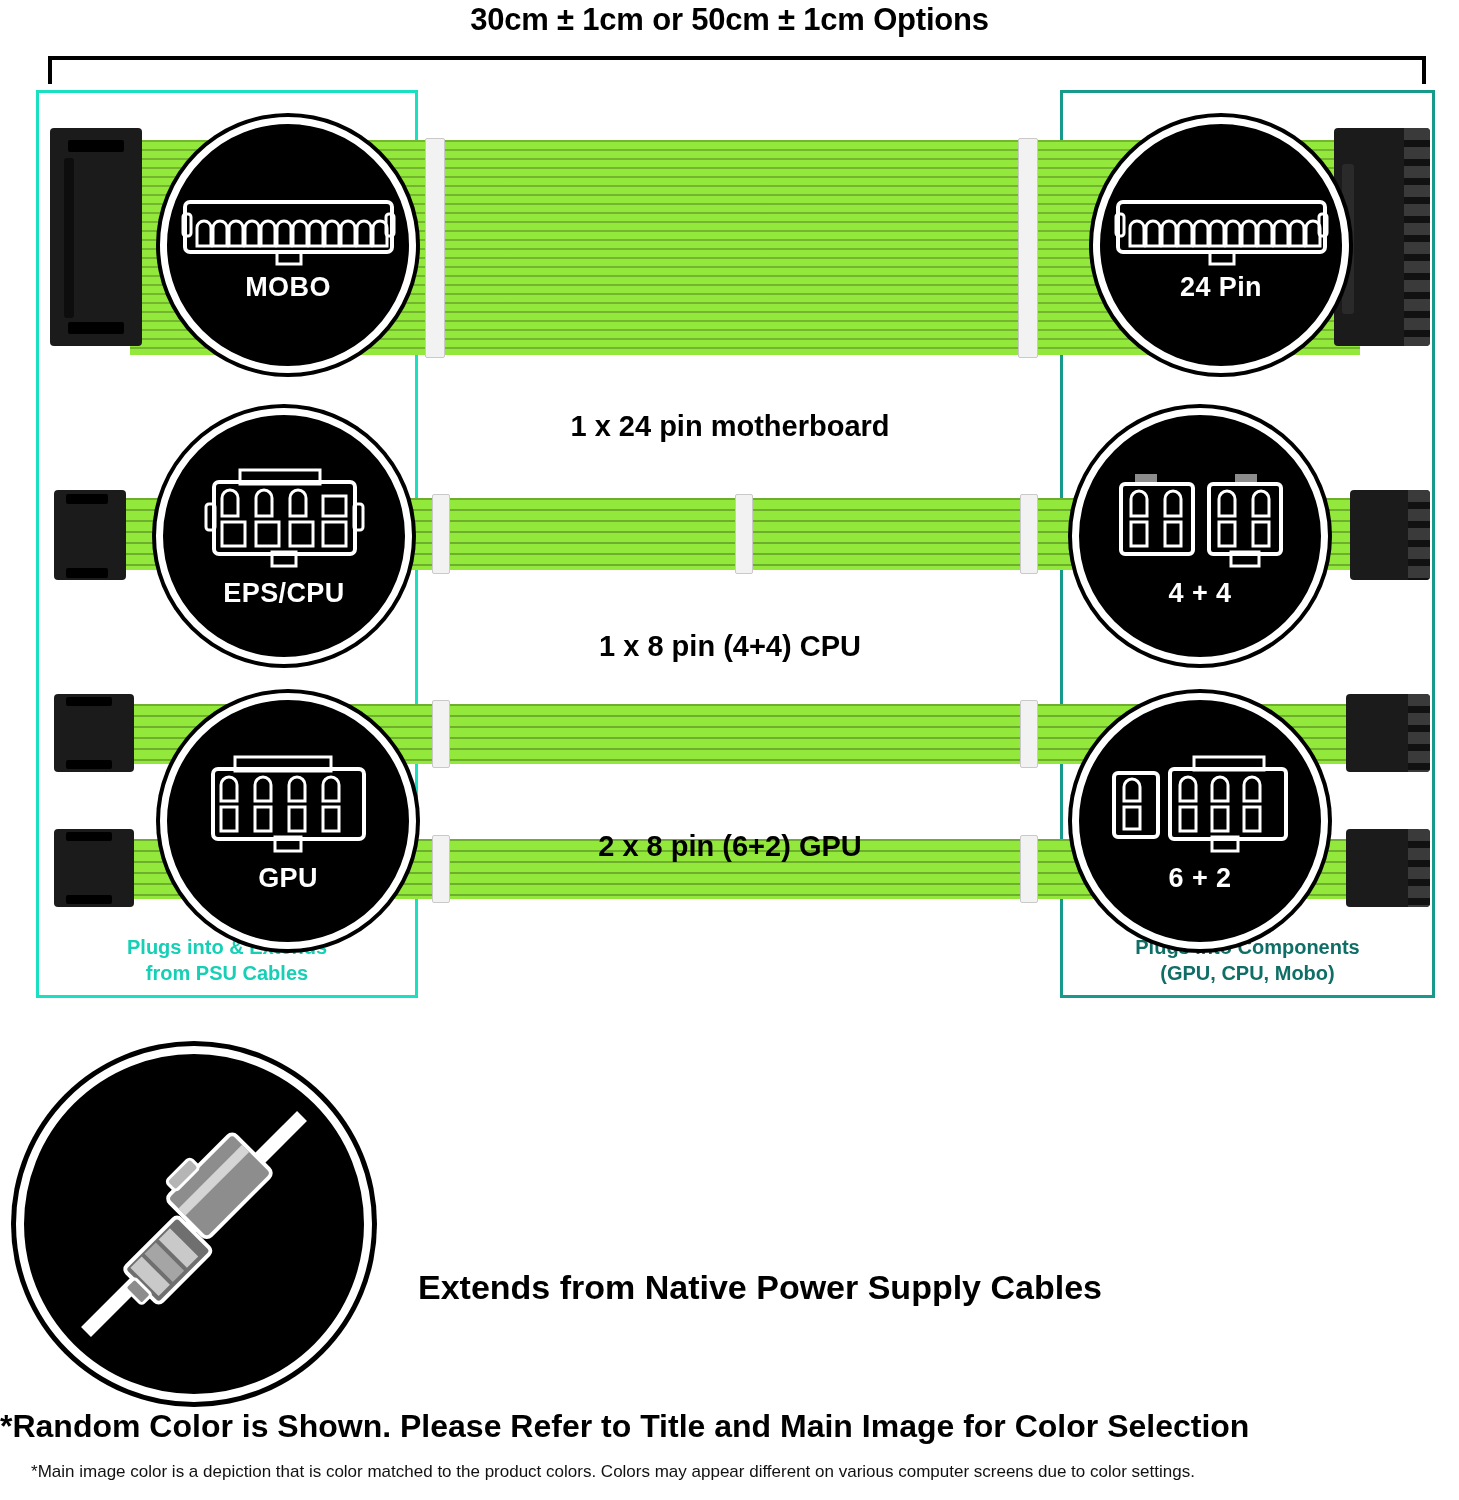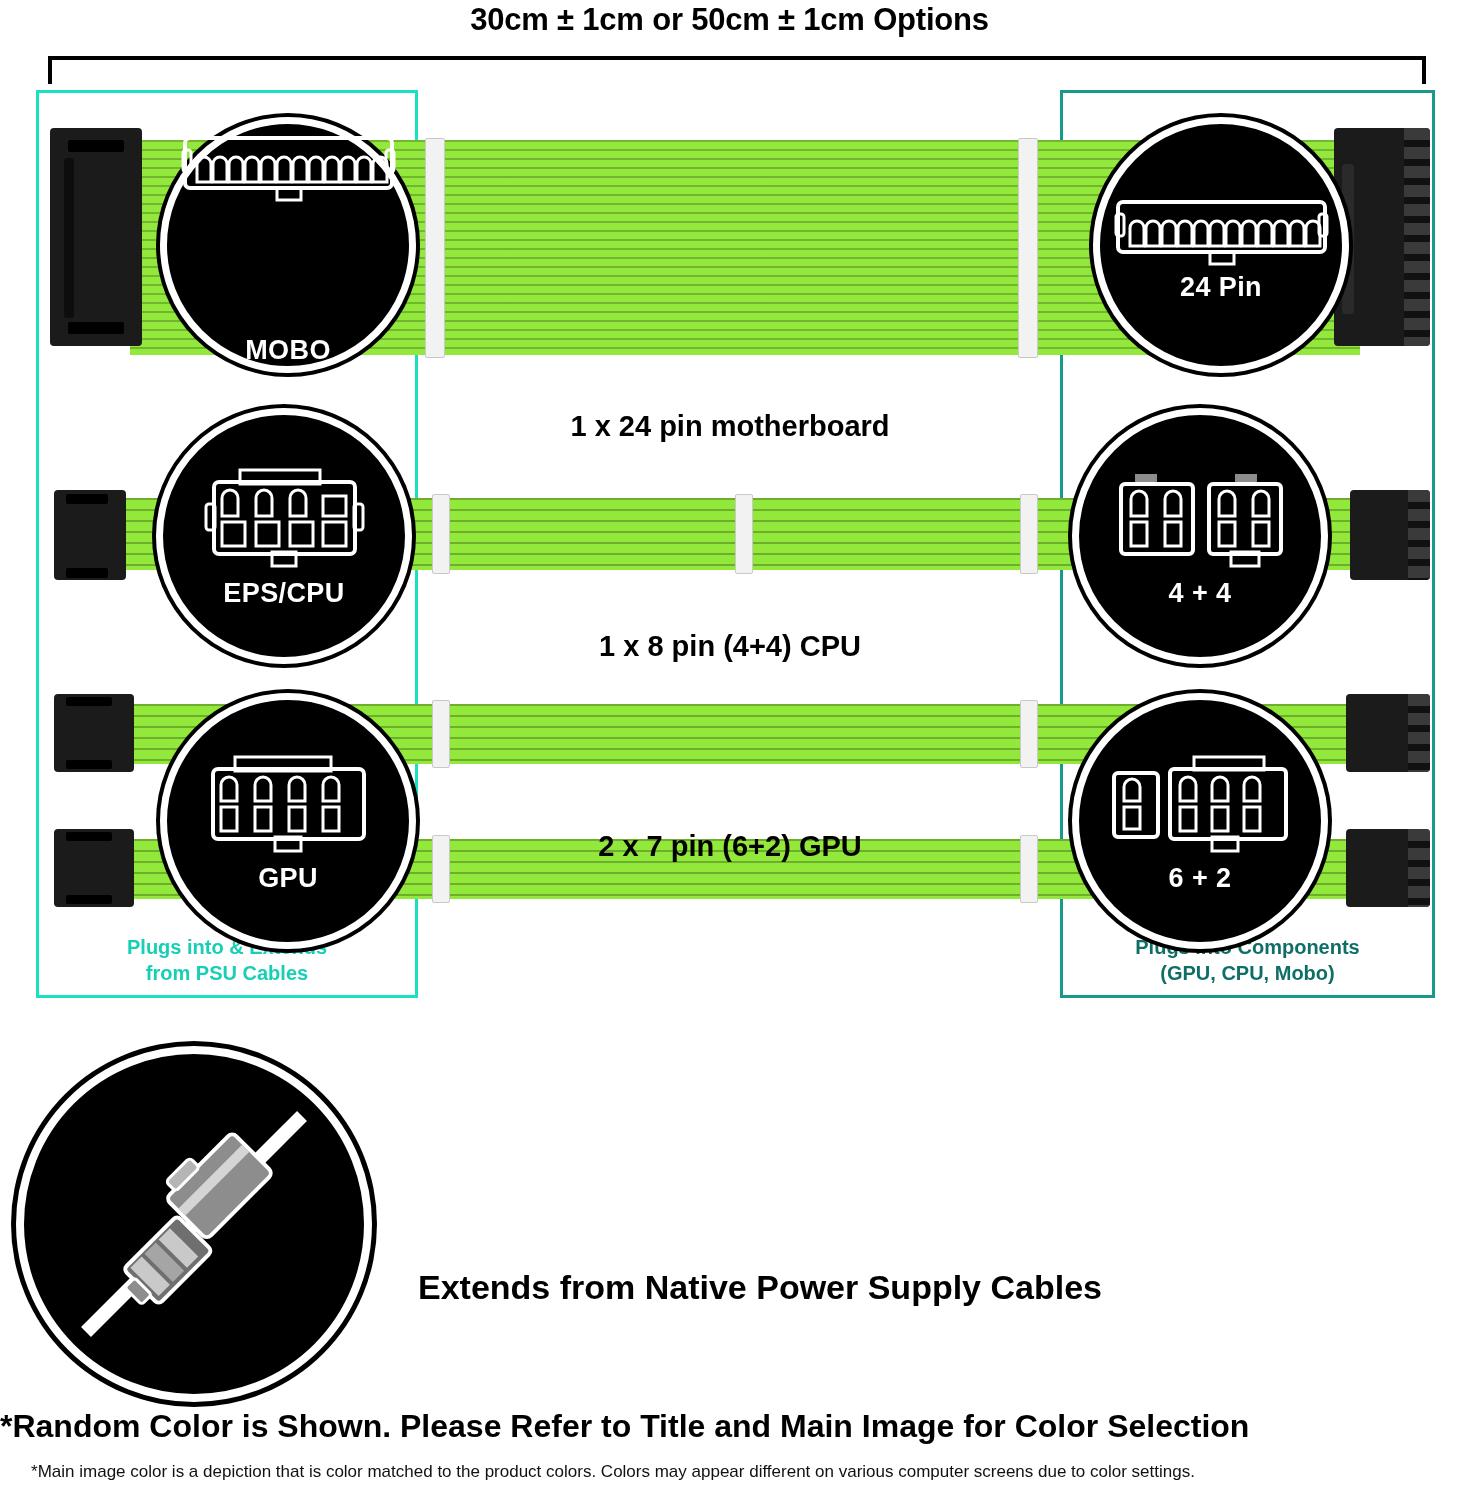--- a/index.html
+++ b/index.html
@@ -287,21 +287,21 @@
       <div class="notch" style="left:18px; top:12px; width:56px; height:12px;"></div>
       <div class="notch" style="left:18px; top:194px; width:56px; height:12px;"></div>
       <div class="conn-clip" style="left:14px; top:30px; width:10px; height:160px;"></div>
     </div>
 
     <div class="conn" style="left:1334px; top:8px; width:96px; height:218px;">
       <div class="conn-pins"></div>
       <div class="conn-clip" style="left:8px; top:36px; width:12px; height:150px; background:#2a2a2a;"></div>
     </div>
 
-    <div class="badge" style="left:160px; top:-3px; width:242px; height:242px;justify-content:space-between;">
+    <div class="badge" style="left:160px; top:-3px; width:242px; height:242px;">
       <svg width="215" height="78" viewBox="0 0 215 78">
         <rect x="4" y="14" width="207" height="50" rx="5" fill="none" stroke="#fff" stroke-width="4"></rect>
         <rect x="2" y="26" width="8" height="22" rx="3" fill="none" stroke="#fff" stroke-width="3"></rect>
         <rect x="205" y="26" width="8" height="22" rx="3" fill="none" stroke="#fff" stroke-width="3"></rect>
         <g fill="none" stroke="#fff" stroke-width="3">
           <path d="M16 58 v-18 a7 7 0 0 1 14 0 v18 z"></path>
           <path d="M32 58 v-18 a7 7 0 0 1 14 0 v18 z"></path>
           <path d="M48 58 v-18 a7 7 0 0 1 14 0 v18 z"></path>
           <path d="M64 58 v-18 a7 7 0 0 1 14 0 v18 z"></path>
           <path d="M80 58 v-18 a7 7 0 0 1 14 0 v18 z"></path>
@@ -470,21 +470,21 @@
         <path d="M136 52 v-16 a8 8 0 0 1 16 0 v16 z"></path>
         <rect x="72" y="58" width="16" height="24"></rect>
         <rect x="104" y="58" width="16" height="24"></rect>
         <rect x="136" y="58" width="16" height="24"></rect>
       </g>
       <rect x="104" y="88" width="26" height="14" fill="none" stroke="#fff" stroke-width="3"></rect>
     </svg>
     <div class="badge-label">6 + 2</div>
   </div>
 
-  <div class="row-caption" style="left:380px; top:782px; width:700px;">2 x 7 pin (6+2) GPU</div>
+  <div class="row-caption" style="left:380px; top:782px; width:700px;">2 x 8 pin (6+2) GPU</div>
 
   <div class="logo-badge">
     <svg width="300" height="300" viewBox="0 0 300 300">
       <line x1="42" y1="258" x2="258" y2="42" stroke="#ffffff" stroke-width="14"></line>
       <g transform="rotate(-45 150 150)">
         <rect x="148" y="112" width="94" height="58" rx="6" fill="#8d8d8d" stroke="#ffffff" stroke-width="4"></rect>
         <rect x="160" y="100" width="34" height="14" rx="4" fill="#b5b5b5" stroke="#ffffff" stroke-width="3"></rect>
         <rect x="150" y="128" width="90" height="10" fill="#d5d5d5"></rect>
         <rect x="68" y="132" width="76" height="50" rx="5" fill="#6f6f6f" stroke="#ffffff" stroke-width="4"></rect>
         <rect x="74" y="136" width="16" height="40" fill="#c9c9c9"></rect>

